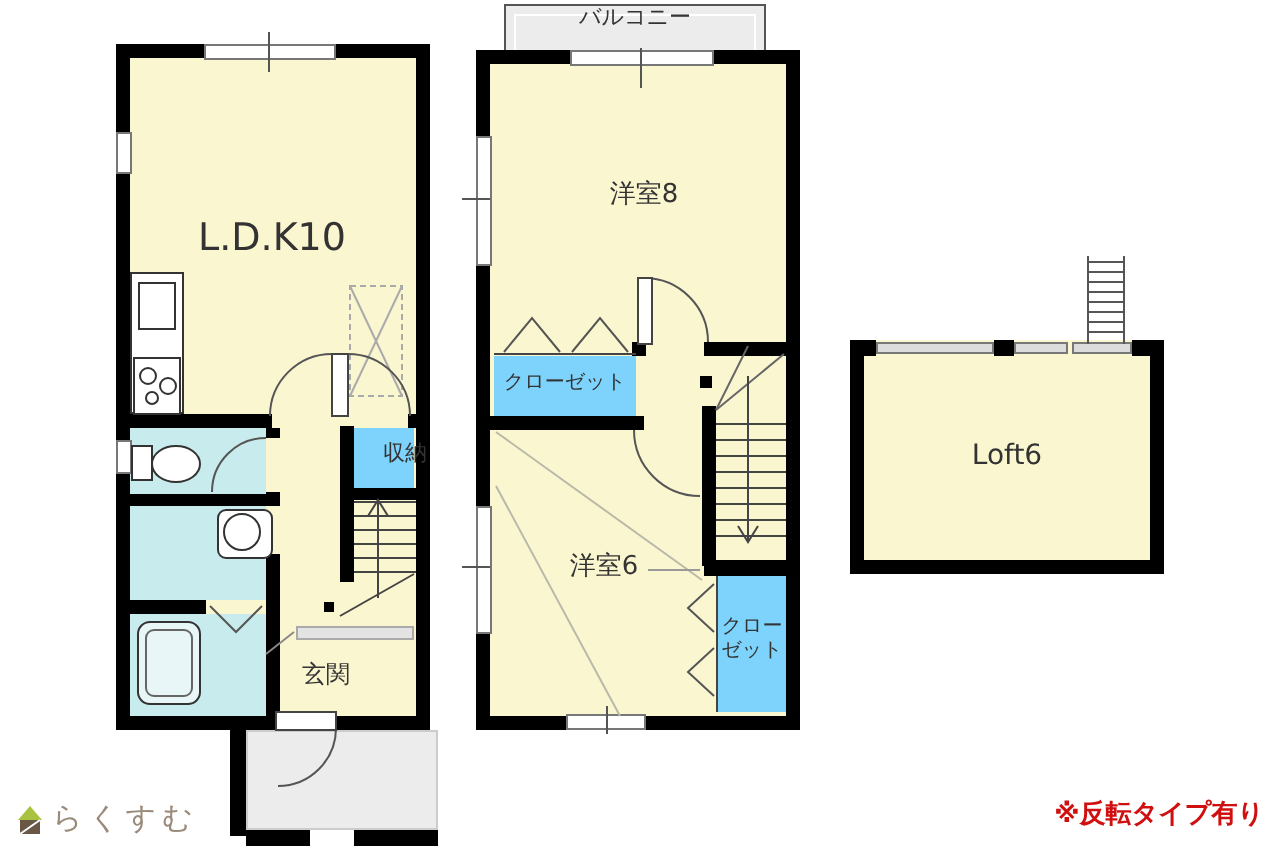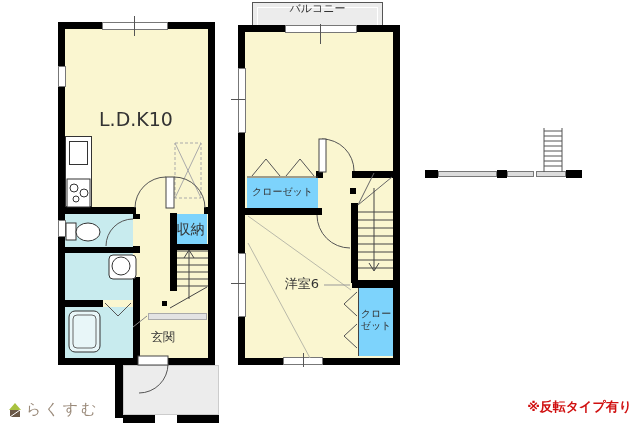--- a/index.html
+++ b/index.html
@@ -34,21 +34,21 @@
   <div class="abs wall" style="left:123px;top:415px;width:32px;height:8px;"></div>
   <div class="abs wall" style="left:177px;top:415px;width:42px;height:8px;"></div>
 
   <div class="abs outline" style="left:58px;top:22px;width:157px;height:343px;"></div>
 
   <div class="abs wet" style="left:65px;top:214px;width:68px;height:33px;"></div>
   <div class="abs wet" style="left:65px;top:253px;width:68px;height:47px;"></div>
   <div class="abs wet" style="left:65px;top:307px;width:68px;height:51px;"></div>
 
   <div class="abs closet" style="left:174px;top:214px;width:33px;height:30px;">
-    <div class="abs lbl" style="left:0;top:8px;width:100%;font-size:14px;font-family:Liberation Mono, monospace;">収納</div>
+    <div class="abs lbl" style="left:12px;top:8px;width:100%;font-size:11px;font-family:Liberation Mono, monospace;">収納</div>
   </div>
 
   <div class="abs wall" style="left:65px;top:207px;width:71px;height:7px;"></div>
   <div class="abs wall" style="left:204px;top:207px;width:4px;height:7px;"></div>
   <div class="abs wall" style="left:133px;top:214px;width:7px;height:5px;"></div>
   <div class="abs wall" style="left:133px;top:246px;width:7px;height:7px;"></div>
   <div class="abs wall" style="left:133px;top:277px;width:7px;height:81px;"></div>
   <div class="abs wall" style="left:65px;top:247px;width:68px;height:6px;"></div>
   <div class="abs wall" style="left:65px;top:300px;width:38px;height:7px;"></div>
   <div class="abs wall" style="left:170px;top:213px;width:7px;height:78px;"></div>
@@ -84,22 +84,27 @@
 
   <div class="abs window" style="left:285px;top:25px;width:72px;height:8px;"></div>
   <div class="abs tick" style="left:320px;top:24px;width:1px;height:20px;"></div>
   <div class="abs window" style="left:238px;top:68px;width:8px;height:65px;"></div>
   <div class="abs tick" style="left:231px;top:99px;width:14px;height:1px;"></div>
   <div class="abs window" style="left:238px;top:253px;width:8px;height:64px;"></div>
   <div class="abs tick" style="left:231px;top:283px;width:14px;height:1px;"></div>
   <div class="abs window" style="left:283px;top:357px;width:40px;height:8px;"></div>
   <div class="abs tick" style="left:303px;top:353px;width:1px;height:14px;"></div>
 
+  <div class="abs lbl" style="left:282px;top:91px;width:80px;font-size:13px;">洋室8</div>
   <div class="abs lbl" style="left:262px;top:277px;width:80px;font-size:13px;">洋室6</div>
 
+  <div class="abs" style="left:425px;top:170px;width:157px;height:117px;background:#faf6d0;
+              border-left:7px solid #000;border-right:7px solid #000;border-bottom:7px solid #000;">
+    <div class="abs lbl" style="left:0;top:50px;width:100%;font-size:14px;">Loft6</div>
+  </div>
   <div class="abs wall" style="left:425px;top:170px;width:13px;height:8px;"></div>
   <div class="abs wall" style="left:566px;top:170px;width:16px;height:8px;"></div>
   <div class="abs graybar" style="left:438px;top:171px;width:59px;height:6px;"></div>
   <div class="abs wall" style="left:497px;top:170px;width:10px;height:8px;"></div>
   <div class="abs graybar" style="left:507px;top:171px;width:27px;height:6px;"></div>
   <div class="abs graybar" style="left:536px;top:171px;width:30px;height:6px;"></div>
 
   <svg width="640" height="425" viewBox="0 0 640 425">
 
     <g stroke="#aaa" fill="none">

